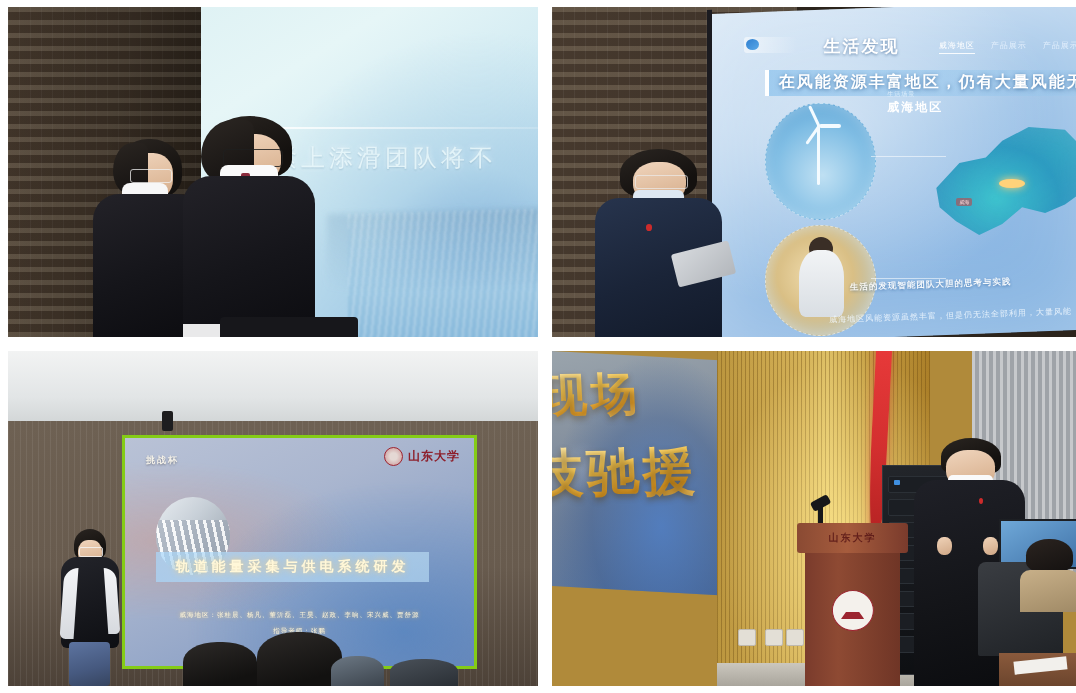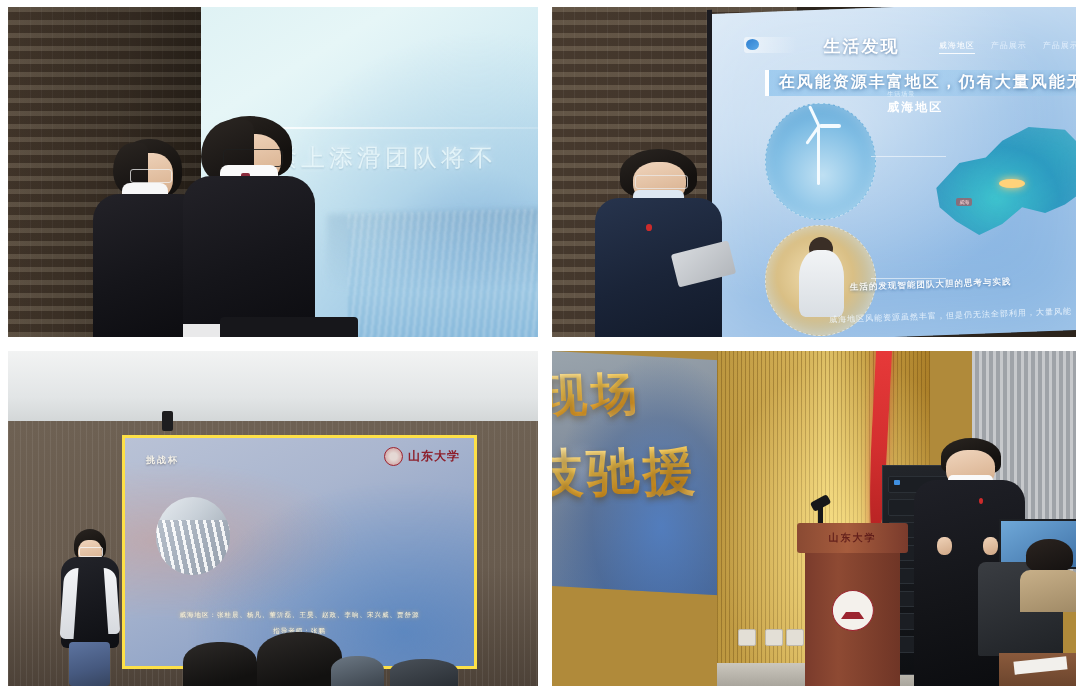--- a/index.html
+++ b/index.html
@@ -170,21 +170,21 @@
 
   
   .p3{background:#cdd3d6;}
   .p3 .ceil{position:absolute;left:0;top:0;width:100%;height:23%;
     background:linear-gradient(to bottom,#f2f3f3 0%,#e2e5e6 60%,#cfd3d4 100%);}
   .p3 .wall{position:absolute;left:0;top:21%;width:100%;height:79%;
     background:
       repeating-linear-gradient(to right, rgba(255,255,255,.07) 0px, rgba(255,255,255,.07) 1px, rgba(0,0,0,0) 1px, rgba(0,0,0,0) 6px),
       linear-gradient(to bottom,#6e6153 0%,#685b4e 55%,#4d4238 100%);}
   .p3 .cam{position:absolute;left:29%;top:18%;width:2.2%;height:6%;background:#1d1d1f;border-radius:2px;}
-  .p3 .sframe{position:absolute;left:21.5%;top:25%;width:67%;height:70%;background:#fde047;padding:3px;box-sizing:border-box;}
+  .p3 .sframe{position:absolute;left:21.5%;top:25%;width:67%;height:70%;background:#84cc16;padding:3px;box-sizing:border-box;}
   .p3 .slide{position:absolute;inset:3px;overflow:hidden;
     background:
       radial-gradient(ellipse at 80% 85%, rgba(60,120,190,.55) 0%, rgba(60,120,190,0) 55%),
       radial-gradient(ellipse at 10% 45%, rgba(230,130,90,.28) 0%, rgba(230,130,90,0) 45%),
       linear-gradient(155deg,#b9c2d6 0%,#aab6cf 35%,#93a6c8 65%,#7a90ba 100%);}
   .p3 .cup{position:absolute;left:6%;top:7%;font-size:9px;color:#f5f2ea;font-weight:bold;letter-spacing:2px;
     font-family:"DejaVu Sans","Liberation Sans",sans-serif;text-shadow:0 1px 2px rgba(0,0,0,.35);}
   .p3 .sdulogo{position:absolute;right:4%;top:4%;display:flex;align-items:center;gap:5px;}
   .p3 .sdulogo .seal{width:17px;height:17px;border-radius:50%;border:1.6px solid #9e2430;
     background:radial-gradient(circle,#e4d8d4 30%,#c98f90 100%);}
@@ -402,20 +402,23 @@
     <div class="sframe">
       <div class="slide">
         <div class="cup">挑战杯</div>
         <div class="sdulogo">
           <div class="seal"></div>
           <div class="nm">山东大学</div>
         </div>
         <div class="photo">
           <div class="rail"></div>
         </div>
+        <div class="band">
+          <span>轨道能量采集与供电系统研发</span>
+        </div>
         <div class="members">威海地区：张桂晨、杨凡、董沂磊、王昊、赵政、李响、宋兴威、贾舒源</div>
         <div class="advisor">指导老师：张鹏</div>
       </div>
     </div>
 
     <div class="person pD">
       <div class="hair h"></div>
       <div class="face f"></div>
       <div class="gl"></div>
       <div class="b"></div>

